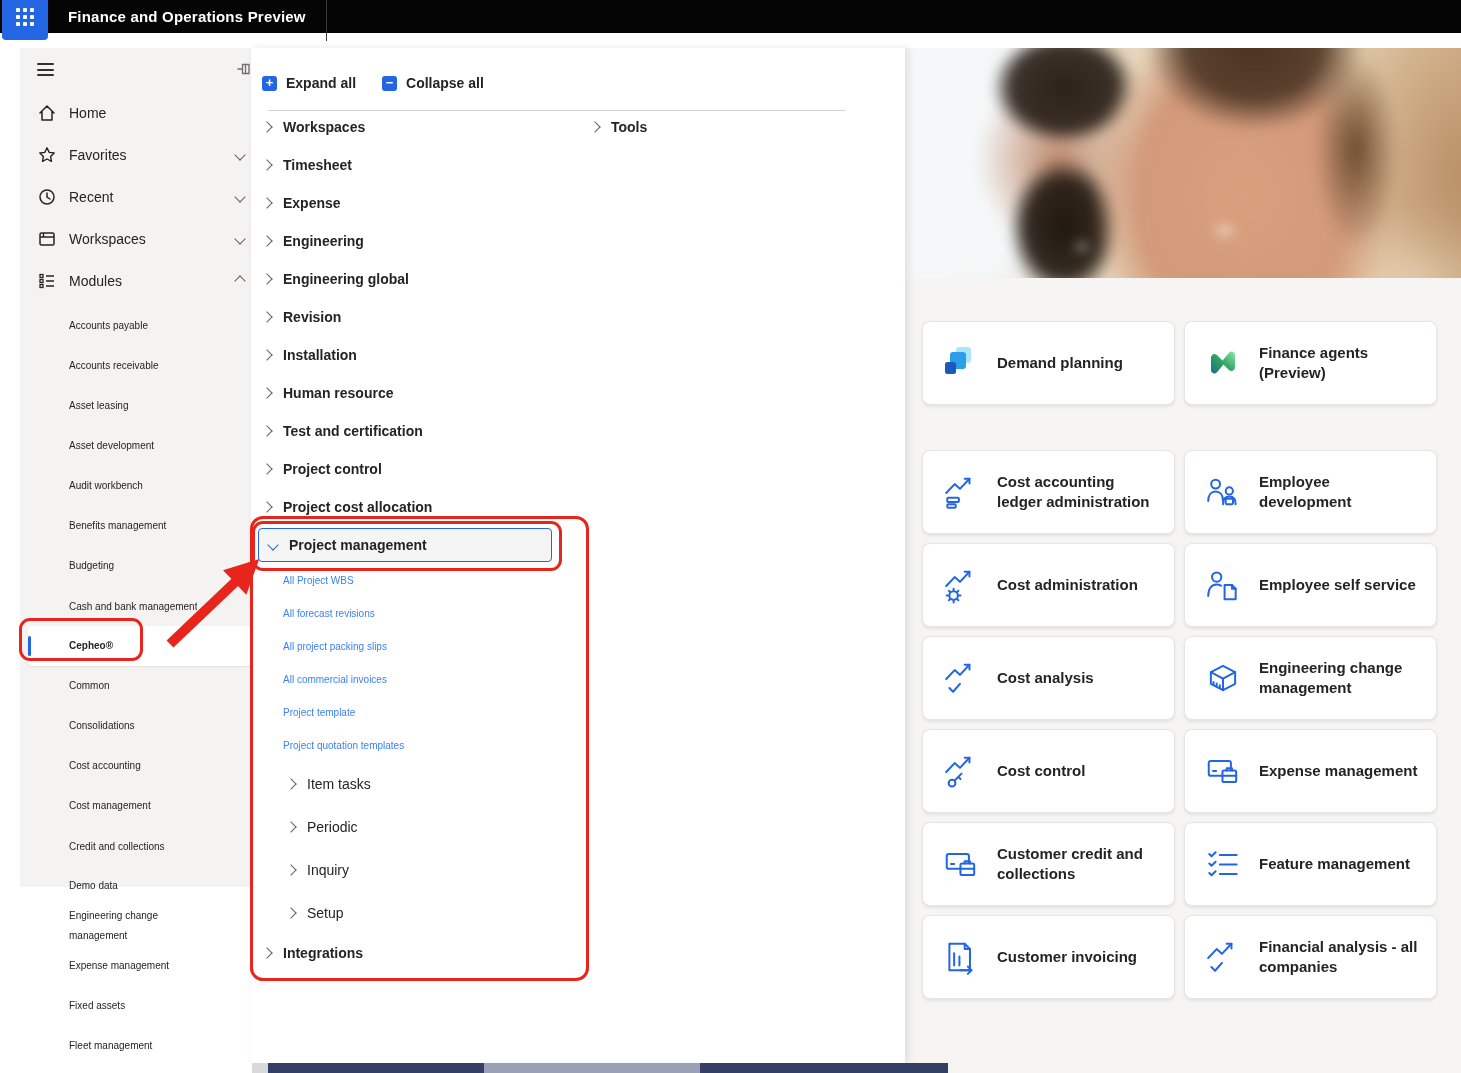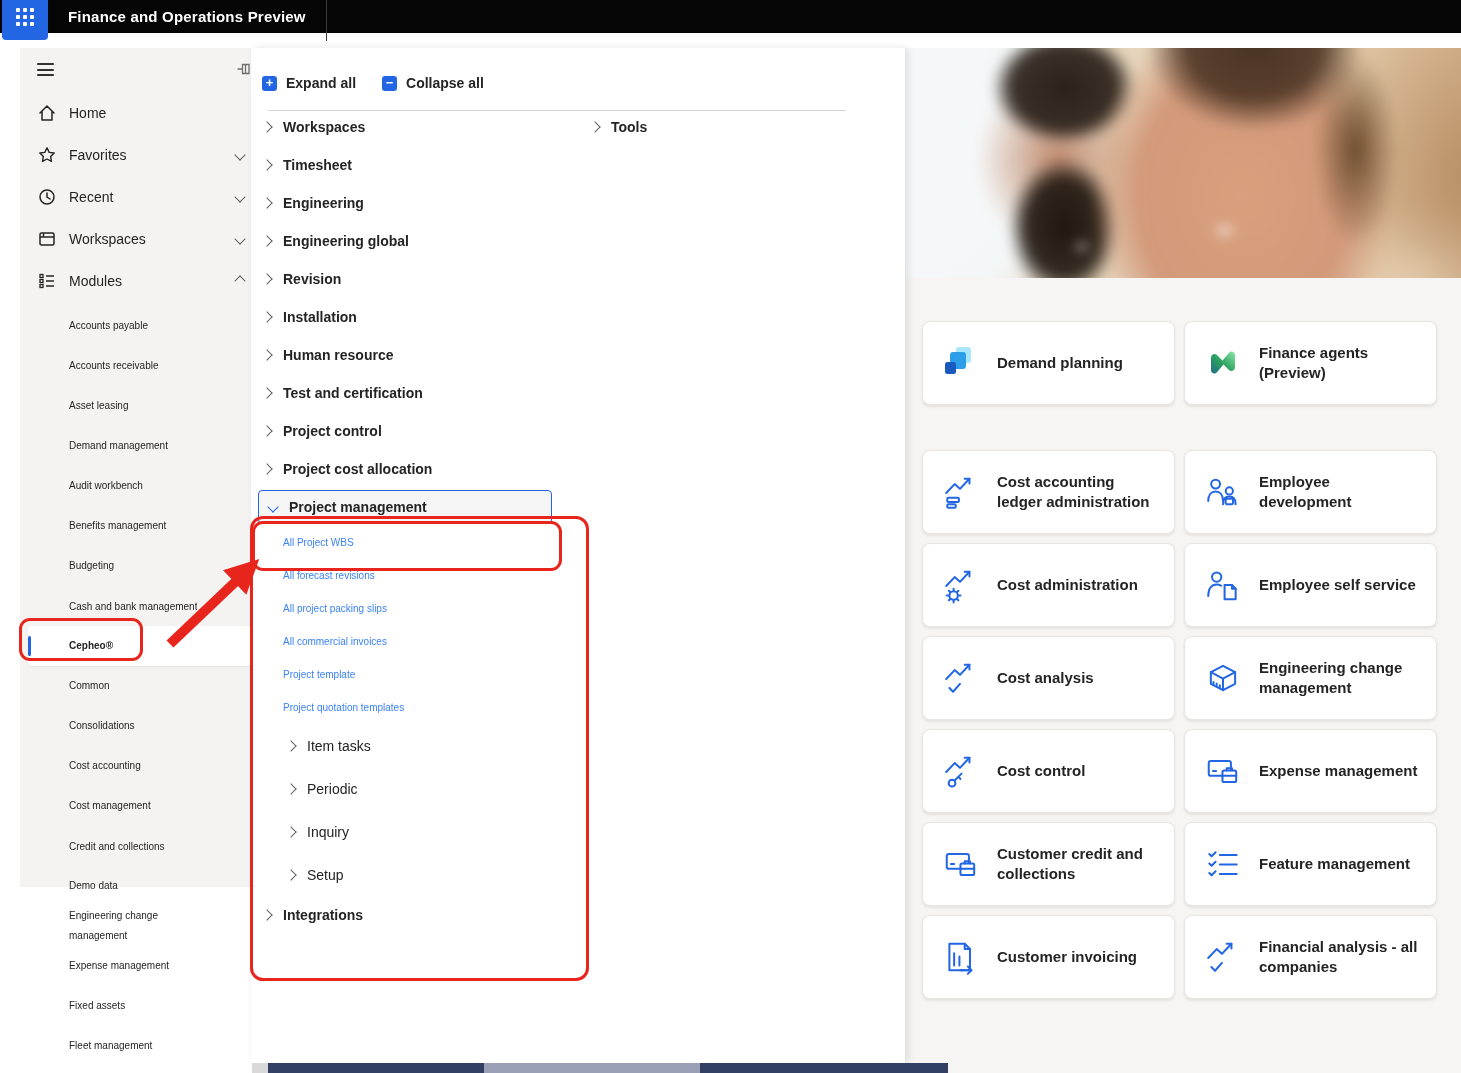--- a/index.html
+++ b/index.html
@@ -178,21 +178,21 @@
     <div class="mod">
         <span class="wrapTxt">Accounts payable</span>
       </div>
     <div class="mod">
         <span class="wrapTxt">Accounts receivable</span>
       </div>
     <div class="mod">
         <span class="wrapTxt">Asset leasing</span>
       </div>
     <div class="mod">
-        <span class="wrapTxt">Demand management</span>
+        <span class="wrapTxt">Asset development</span>
       </div>
     <div class="mod">
         <span class="wrapTxt">Audit workbench</span>
       </div>
     <div class="mod">
         <span class="wrapTxt">Benefits management</span>
       </div>
     <div class="mod">
         <span class="wrapTxt">Budgeting</span>
       </div>
@@ -250,20 +250,24 @@
   <div class="mp-divider"></div>
 
   <div class="tcol-left">
     <div class="trow">
         <span class="chev right"></span>
         <span class="tlabel">Workspaces</span>
       </div>
     <div class="trow">
         <span class="chev right"></span>
         <span class="tlabel">Timesheet</span>
+      </div>
+    <div class="trow">
+        <span class="chev right"></span>
+        <span class="tlabel">Expense</span>
       </div>
     <div class="trow">
         <span class="chev right"></span>
         <span class="tlabel">Engineering</span>
       </div>
     <div class="trow">
         <span class="chev right"></span>
         <span class="tlabel">Engineering global</span>
       </div>
     <div class="trow">

